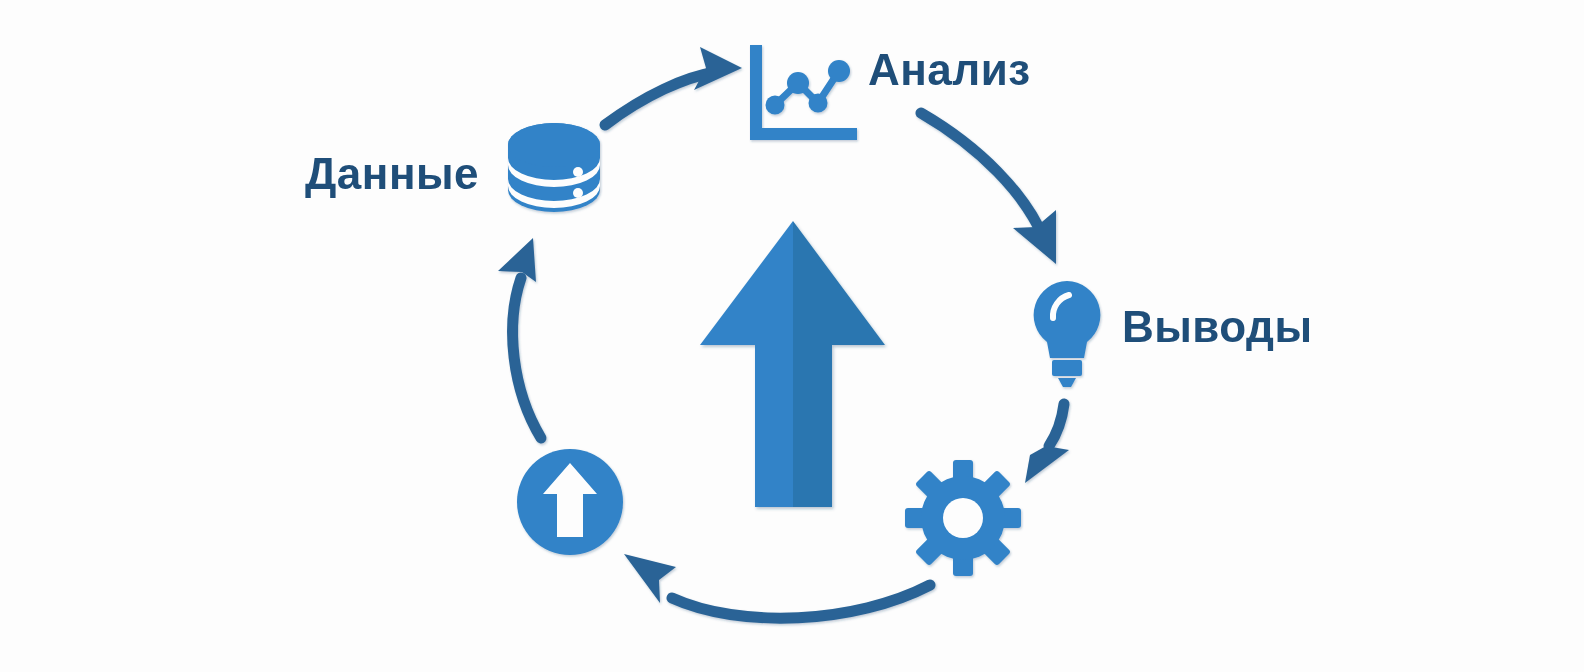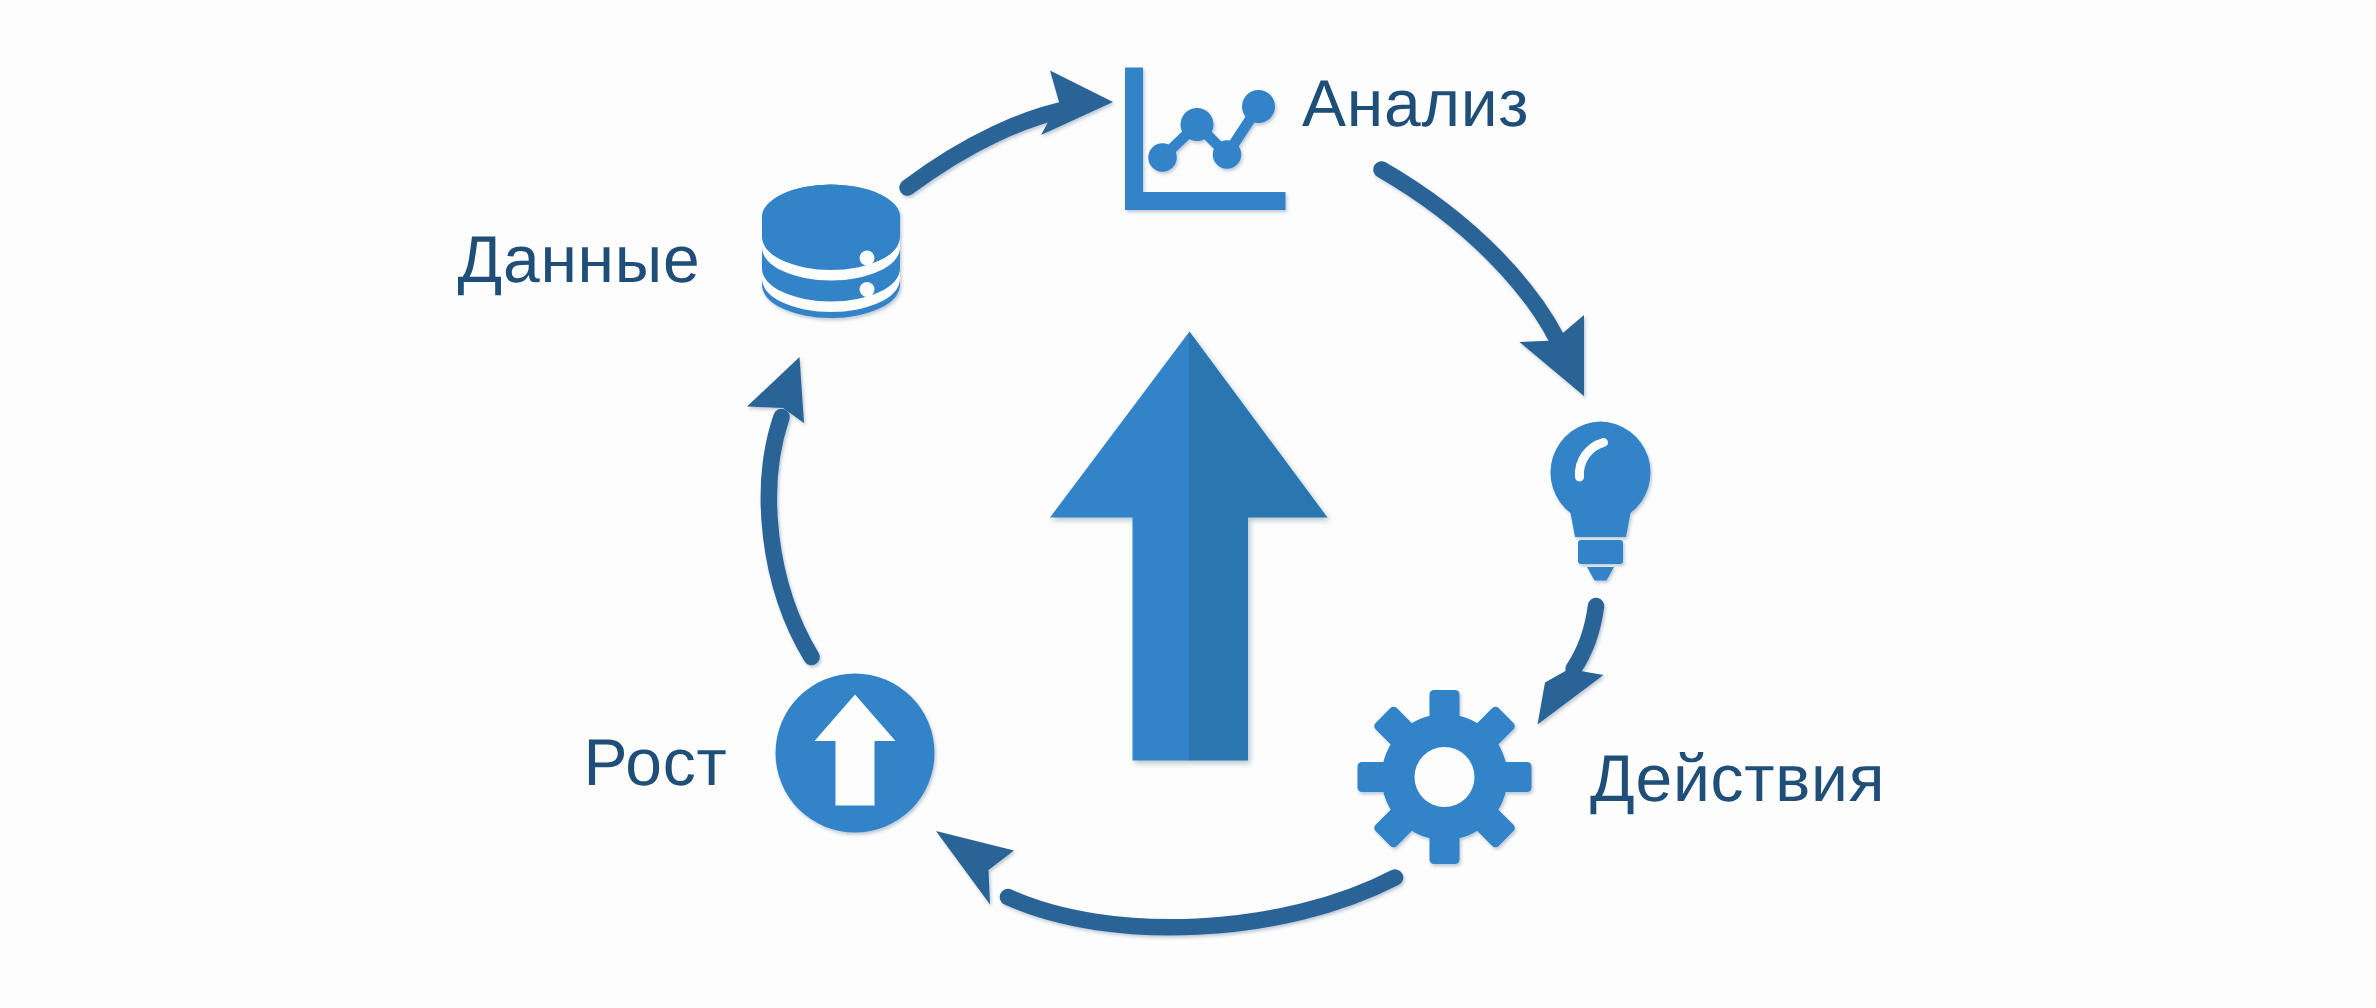--- a/index.html
+++ b/index.html
@@ -19,21 +19,21 @@
     position: absolute;
     left: 0;
     top: 0;
     width: 1584px;
     height: 672px;
   }
   .node-label {
     position: absolute;
     color: #1f4e79;
     font-family: "Liberation Sans", "DejaVu Sans", sans-serif;
-    font-weight: normal;
+    font-weight: bold;
     font-size: 44px;
     letter-spacing: 0.5px;
     white-space: nowrap;
     line-height: 1;
     text-shadow: 0 1px 1px rgba(255,255,255,0.9);
     user-select: none;
   }
   #label-dannye  { left: 305px;  top: 152px; text-align: center; }
   #label-analiz  { left: 868px;  top: 48px;  }
   #label-vyvody  { left: 1122px; top: 305px; }
@@ -145,18 +145,17 @@
     <g filter="url(#tinyShadow)">
       <path d="M541,438 C512,390 505,325 521,278" fill="none" stroke="#2a6496" stroke-width="11" stroke-linecap="round"></path>
       <polygon points="533,238 498,271 522,272 536,282" fill="#2a6496"></polygon>
     </g>
   </svg>
 
   <div class="node-label" id="label-dannye">Данные</div>
 
   <div class="node-label" id="label-analiz">Анализ</div>
 
+  <div class="node-label" id="label-vyvody">Выводы</div>
 
-  <div class="node-label" id="label-deystviya">Действия</div>
 
-  <div class="node-label" id="label-rost">Рост</div>
 
 </div>
 
 </body></html>

